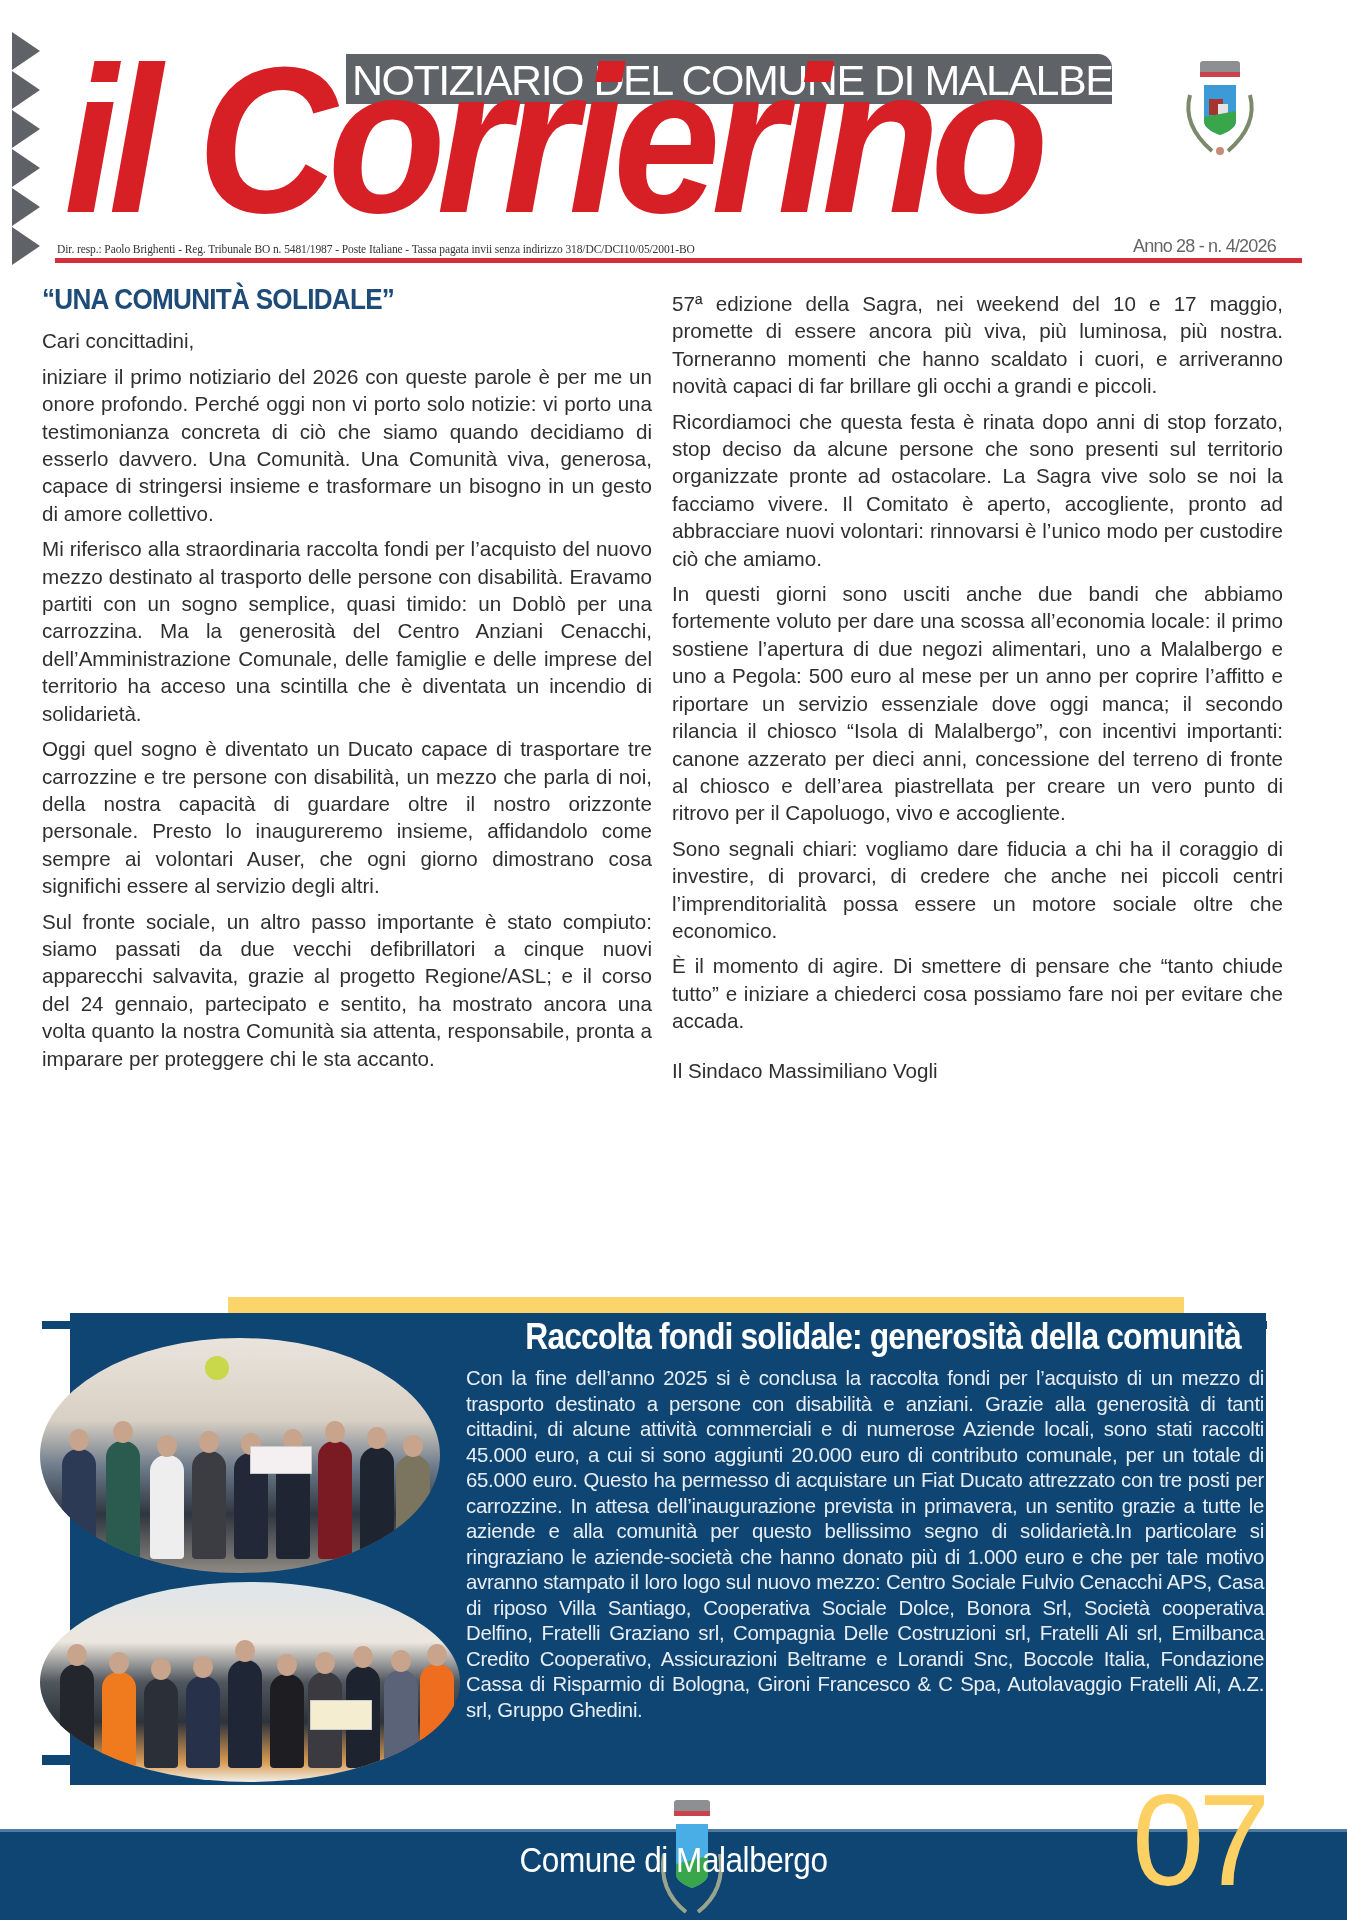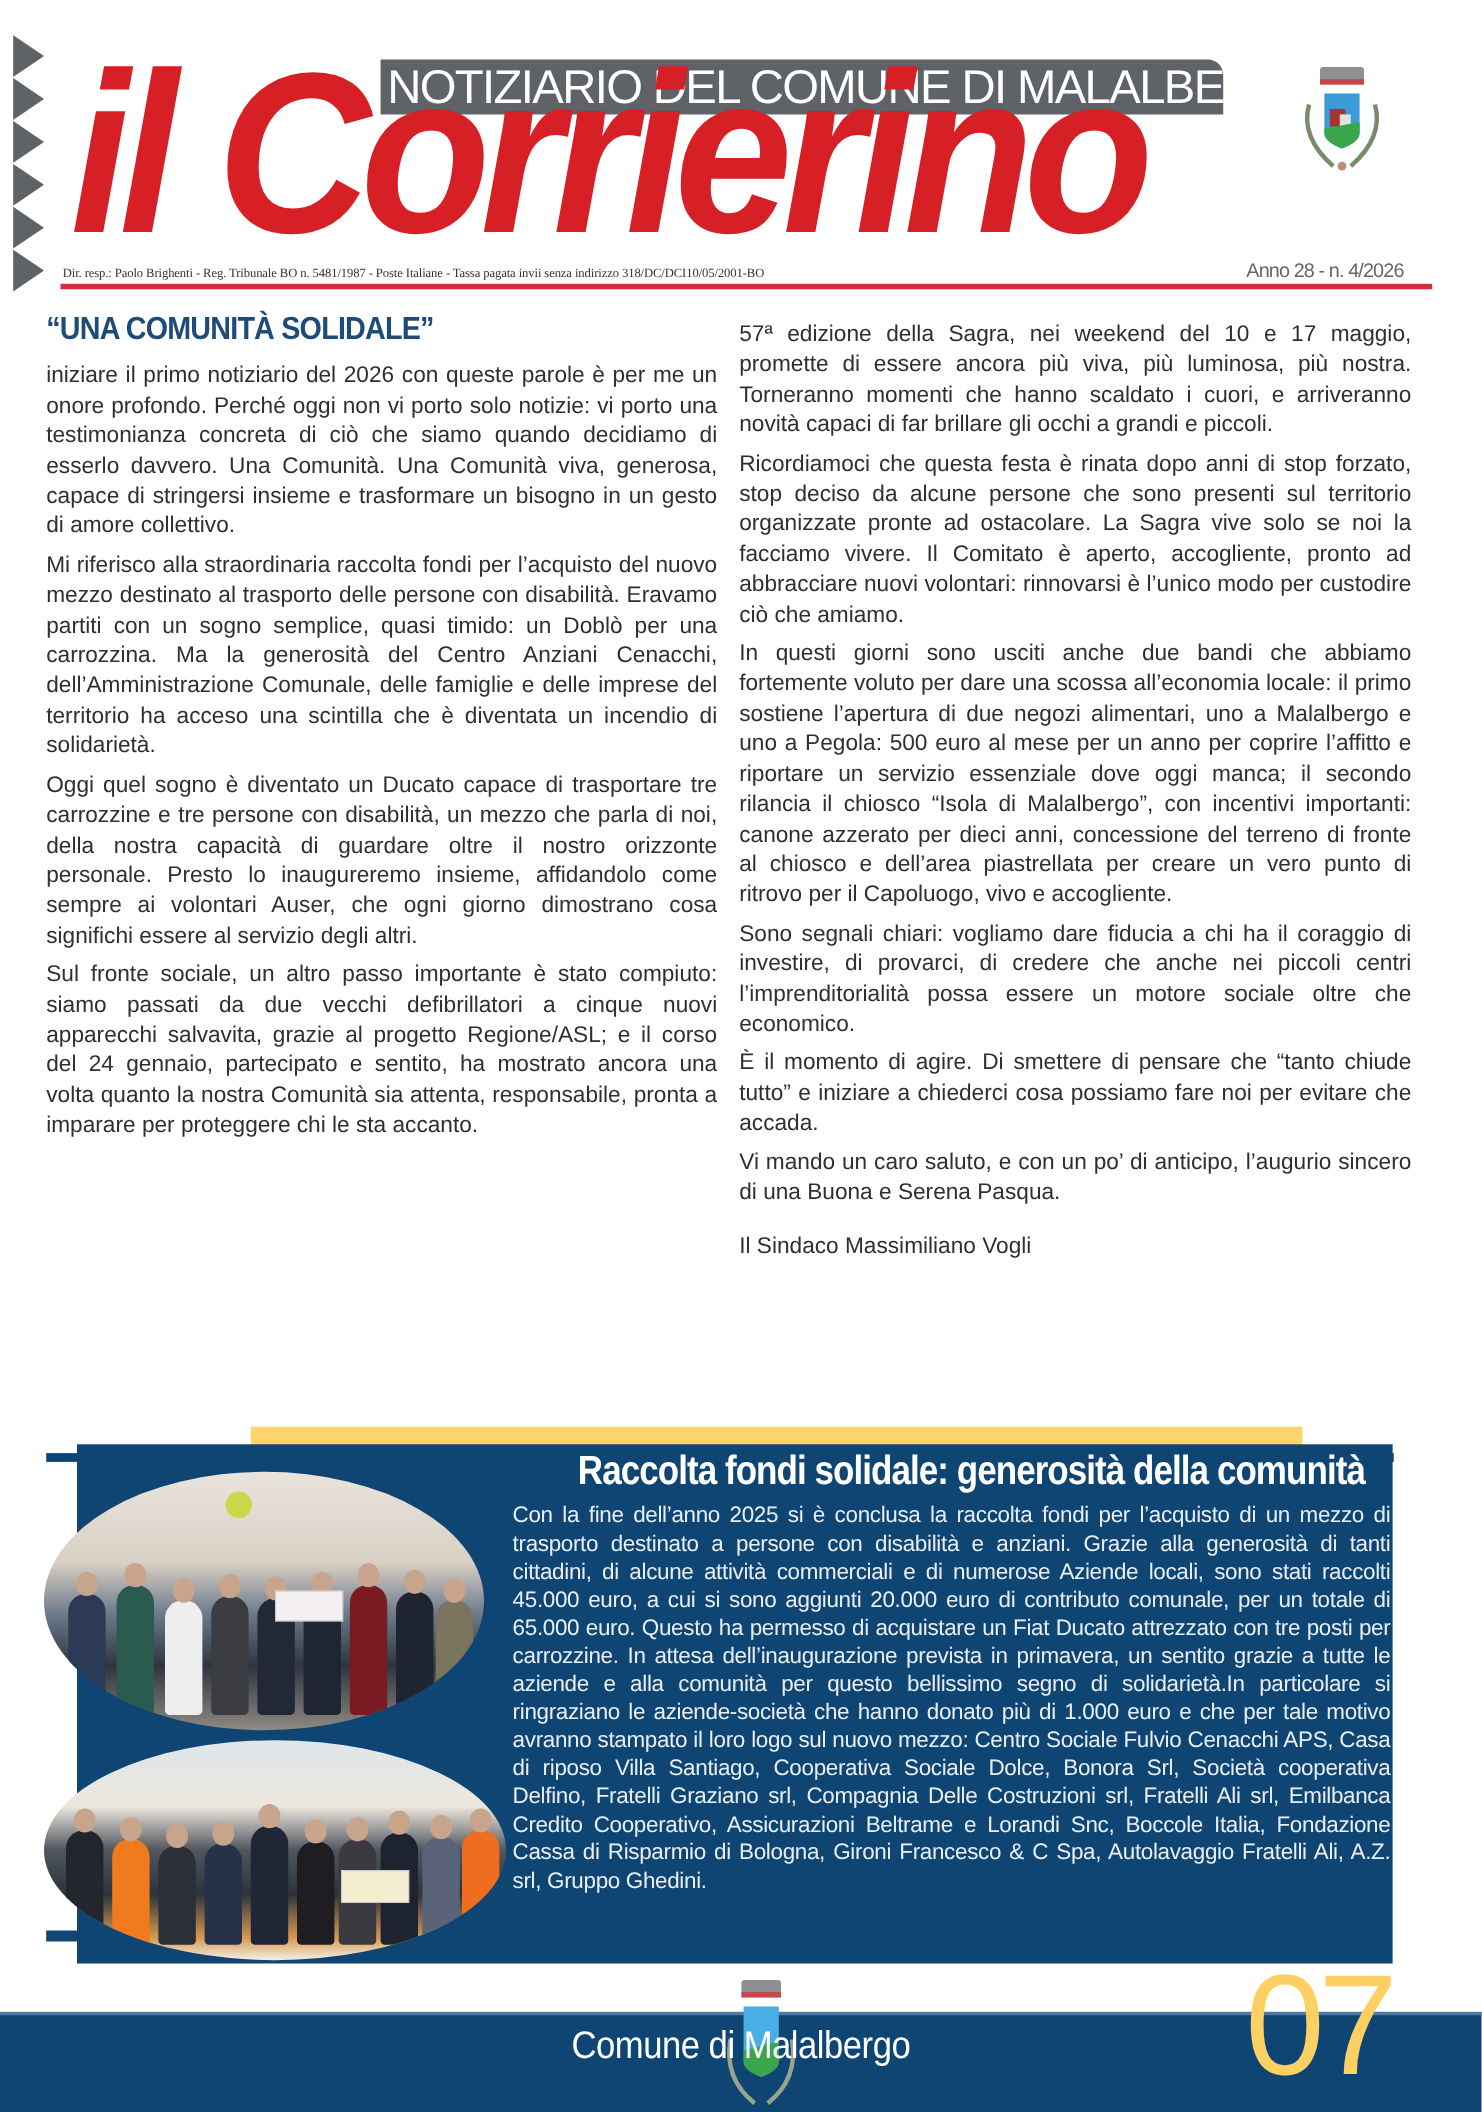--- a/index.html
+++ b/index.html
@@ -72,33 +72,33 @@
   <rect x="49" y="44" width="14" height="16" fill="#a5342f"></rect>
   <rect x="58" y="49" width="10" height="11" fill="#e3e3e3"></rect>
   <path d="M44 62 L76 56 V66 Q76 74 60 80 Q44 74 44 66 Z" fill="#3aa64b"></path>
   <path d="M30 40 Q22 70 52 96" stroke="#7a8a6a" stroke-width="4" fill="none"></path>
   <path d="M90 40 Q98 70 68 96" stroke="#7a8a6a" stroke-width="4" fill="none"></path>
   <circle cx="60" cy="96" r="4" fill="#c68a7a"></circle>
 </svg>
 
 <div class="abs col leftcol">
   <p class="headline">“UNA COMUNITÀ SOLIDALE”</p>
+  <p>Cari concittadini,</p>
   <p>iniziare il primo notiziario del 2026 con queste parole è per me un onore profondo. Perché oggi non vi porto solo notizie: vi porto una testimonianza concreta di ciò che siamo quando decidiamo di esserlo davvero. Una Comunità. Una Comunità viva, generosa, capace di stringersi insieme e trasformare un bisogno in un gesto di amore collettivo.</p>
   <p>Mi riferisco alla straordinaria raccolta fondi per l’acquisto del nuovo mezzo destinato al trasporto delle persone con disabilità. Eravamo partiti con un sogno semplice, quasi timido: un Doblò per una carrozzina. Ma la generosità del Centro Anziani Cenacchi, dell’Amministrazione Comunale, delle famiglie e delle imprese del territorio ha acceso una scintilla che è diventata un incendio di solidarietà.</p>
   <p>Oggi quel sogno è diventato un Ducato capace di trasportare tre carrozzine e tre persone con disabilità, un mezzo che parla di noi, della nostra capacità di guardare oltre il nostro orizzonte personale. Presto lo inaugureremo insieme, affidandolo come sempre ai volontari Auser, che ogni giorno dimostrano cosa significhi essere al servizio degli altri.</p>
   <p>Sul fronte sociale, un altro passo importante è stato compiuto: siamo passati da due vecchi defibrillatori a cinque nuovi apparecchi salvavita, grazie al progetto Regione/ASL; e il corso del 24 gennaio, partecipato e sentito, ha mostrato ancora una volta quanto la nostra Comunità sia attenta, responsabile, pronta a imparare per proteggere chi le sta accanto.</p>
 </div>
 
 <div class="abs col rightcol">
   <p>57ª edizione della Sagra, nei weekend del 10 e 17 maggio, promette di essere ancora più viva, più luminosa, più nostra. Torneranno momenti che hanno scaldato i cuori, e arriveranno novità capaci di far brillare gli occhi a grandi e piccoli.</p>
   <p>Ricordiamoci che questa festa è rinata dopo anni di stop forzato, stop deciso da alcune persone che sono presenti sul territorio organizzate pronte ad ostacolare. La Sagra vive solo se noi la facciamo vivere. Il Comitato è aperto, accogliente, pronto ad abbracciare nuovi volontari: rinnovarsi è l’unico modo per custodire ciò che amiamo.</p>
   <p>In questi giorni sono usciti anche due bandi che abbiamo fortemente voluto per dare una scossa all’economia locale: il primo sostiene l’apertura di due negozi alimentari, uno a Malalbergo e uno a Pegola: 500 euro al mese per un anno per coprire l’affitto e riportare un servizio essenziale dove oggi manca; il secondo rilancia il chiosco “Isola di Malalbergo”, con incentivi importanti: canone azzerato per dieci anni, concessione del terreno di fronte al chiosco e dell’area piastrellata per creare un vero punto di ritrovo per il Capoluogo, vivo e accogliente.</p>
   <p>Sono segnali chiari: vogliamo dare fiducia a chi ha il coraggio di investire, di provarci, di credere che anche nei piccoli centri l’imprenditorialità possa essere un motore sociale oltre che economico.</p>
   <p>È il momento di agire. Di smettere di pensare che “tanto chiude tutto” e iniziare a chiederci cosa possiamo fare noi per evitare che accada.</p>
-  <p>Vi mando un caro saluto, e con un po’ di anticipo, l’augurio sincero di una Buona e Serena Pasqua.</p>
   <p class="signature">Il Sindaco Massimiliano Vogli</p>
 </div>
 
 <div class="abs yellowbar"></div>
 <div class="abs bluebox"></div>
 <div class="abs boxline-l"></div>
 <div class="abs boxline-r"></div>
 <div class="abs boxline-bl"></div>
 
 <div class="photo photo1">

